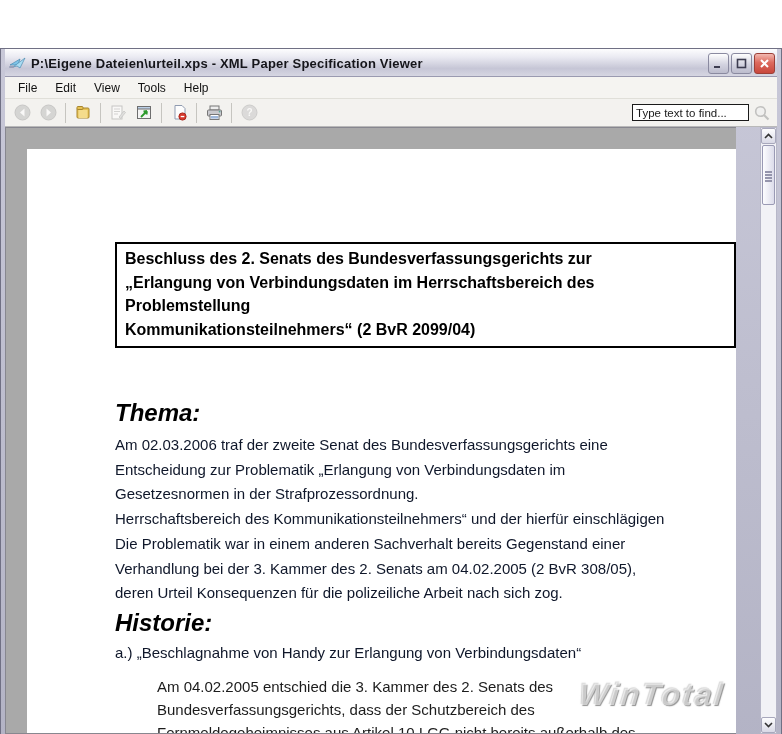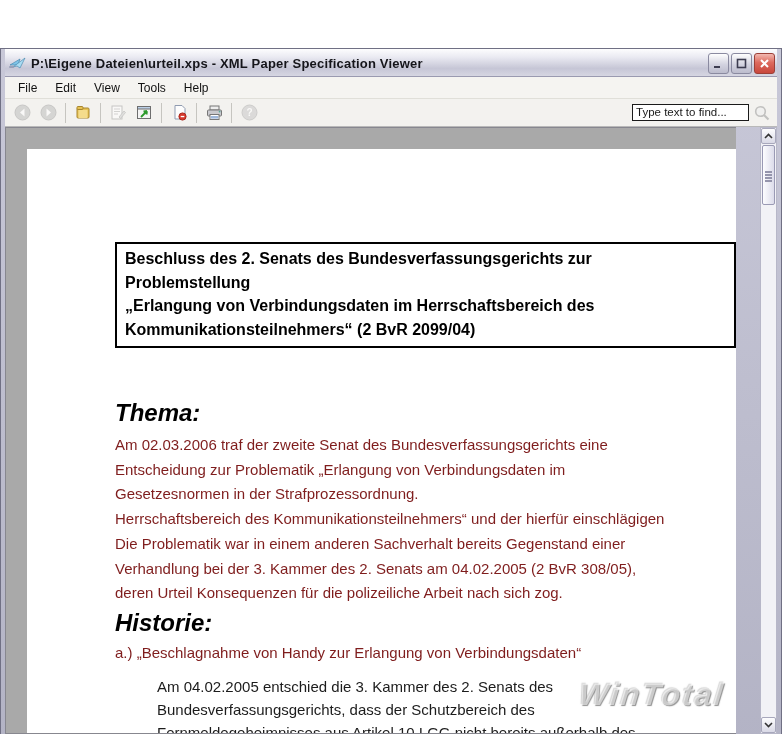--- a/index.html
+++ b/index.html
@@ -49,21 +49,21 @@
   .toolbar {
     height:28px; flex:0 0 28px; display:flex; align-items:center;
     background:#f3f2ef; border-bottom:1px solid #b9b9b9; padding:0 4px;
   }
   .tool-btn {
     width:26px; height:24px; display:flex; align-items:center; justify-content:center;
     border:1px solid transparent; border-radius:2px;
   }
   .tool-btn.disabled { opacity:.5; filter:grayscale(70%); }
   .tool-sep { width:1px; height:20px; background:#c6c5c0; margin:0 4px; }
-  .find-wrap { margin-left:auto; display:flex; }
+  .find-wrap { margin-left:auto; display:flex; align-items:center; }
   .find-input {
     width:117px; height:17px; border:1px solid #1a1a1a; background:#fff;
     font-family:"Liberation Sans",sans-serif; font-size:11.5px; padding:0 3px; color:#111;
   }
   .find-input::placeholder { color:#1a1a1a; opacity:1; }
   .find-mag { width:18px; height:18px; margin:0 2px 0 4px; opacity:.55; }
 
   
   .content-row { flex:1 1 auto; display:flex; min-height:0;gap:24px; }
   .viewport {
@@ -73,21 +73,21 @@
   .page {
     position:absolute; left:21px; top:21px; width:716px; height:700px;
     background:#fff; color:#1c1c1c;
   }
   .heading-box {
     position:absolute; left:88px; top:93px; width:621px;
     border:2px solid #000; padding:3px 8px 5px 8px;
     font-size:16px; font-weight:bold; line-height:23.5px; color:#000;
   }
   .sec-heading { position:absolute; left:88px; font-size:24px; font-weight:bold; font-style:italic; color:#000; }
-  .para { position:absolute; left:88px; font-size:15px; line-height:24.5px; color:#7f1d1d; }
+  .para { position:absolute; left:88px; font-size:15px; line-height:24.5px; color:#0f172a; }
   .para.tight { line-height:23.5px; }
   .indent-para { position:absolute; left:130px; font-size:15px; line-height:23px; color:#1c1c1c; }
   .watermark {
     position:absolute; left:552px; top:528px;
     font-size:31px; font-weight:bold; font-style:italic; letter-spacing:2px;
     color:rgba(255,255,255,0.55);
     text-shadow:1px 1px 1px rgba(110,110,110,.75), -1px -1px 1px rgba(190,190,190,.6);
     transform:skewX(-6deg); pointer-events:none;
   }
 
@@ -265,22 +265,22 @@
       </svg>
     </div>
   </div>
 
   <div class="content-row">
     <div class="viewport">
       <div class="page">
 
         <div class="heading-box">
           <div>Beschluss des 2. Senats des Bundesverfassungsgerichts zur</div>
+          <div>„Erlangung von Verbindungsdaten im Herrschaftsbereich des</div>
           <div>Problemstellung</div>
-          <div>„Erlangung von Verbindungsdaten im Herrschaftsbereich des</div>
           <div>Kommunikationsteilnehmers“ (2 BvR 2099/04)</div>
         </div>
 
         <div class="sec-heading" style="top:250px;">Thema:</div>
 
         <div class="para" style="top:284px;">
           <div>Am 02.03.2006 traf der zweite Senat des Bundesverfassungsgerichts eine</div>
           <div>Entscheidung zur Problematik „Erlangung von Verbindungsdaten im</div>
           <div>Gesetzesnormen in der Strafprozessordnung.</div>
           <div>Herrschaftsbereich des Kommunikationsteilnehmers“ und der hierfür einschlägigen</div>

